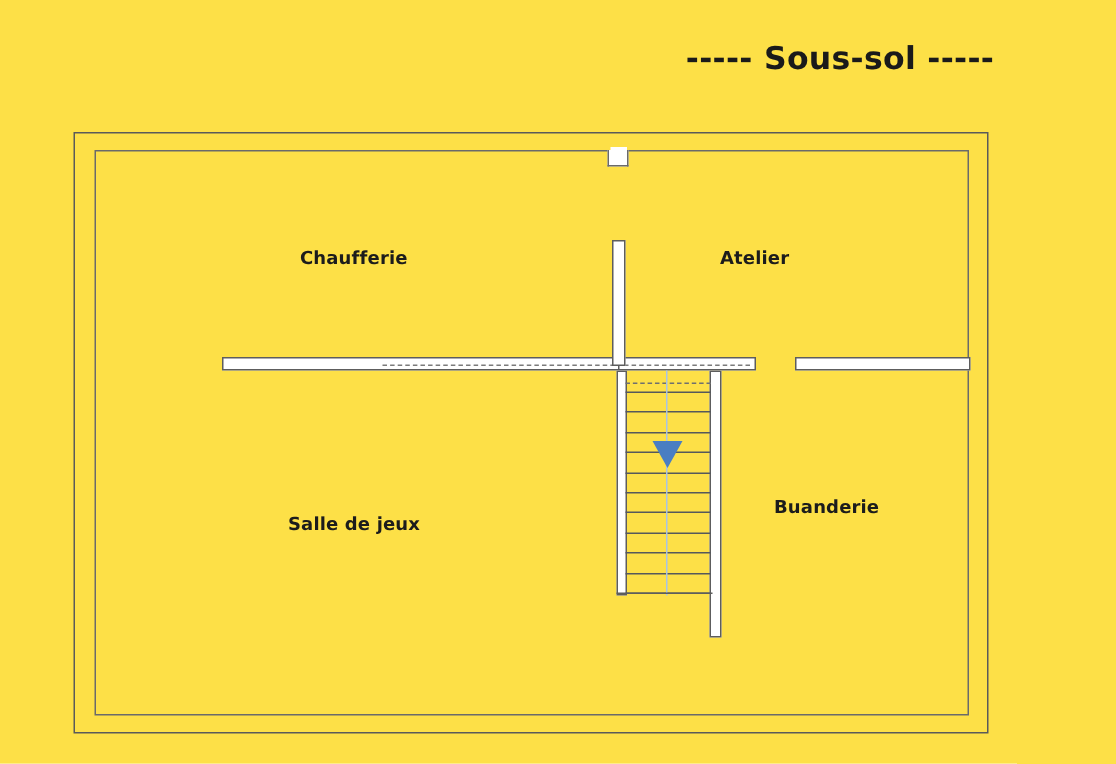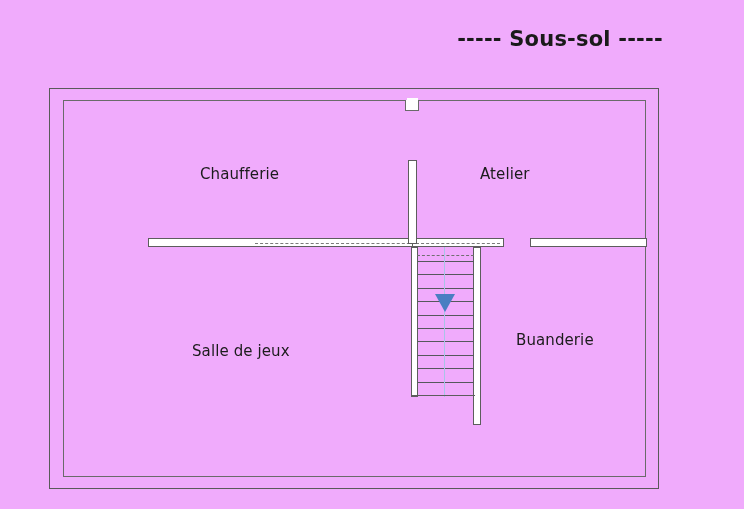--- a/index.html
+++ b/index.html
@@ -13,21 +13,21 @@
     position: relative;
     overflow: hidden;
     font-family: "DejaVu Sans", "Liberation Sans", sans-serif;
   }
 
   .plan-root {
     position: absolute;
     left: 0; top: 0;
     width: 744px;
     height: 509px;
-    background: #f0abfc;
+    background: #fde047;
   }
 
   
   .plan-title {
     position: absolute;
     left: 430px;
     top: 27px;
     width: 260px;
     text-align: center;
     font-size: 21px;
@@ -213,22 +213,22 @@
     left: 0px;
     top: 148px;
     width: 64px;
     height: 0;
     border-top: 1.3px solid #5d5d5d;
   }
 
   
   .room-label {
     position: absolute;
-    font-size: 15px;
-    font-weight: normal;
+    font-size: 12px;
+    font-weight: bold;
     color: #1c1c1c;
     white-space: nowrap;
     letter-spacing: 0.1px;
   }
   .label-chaufferie { left: 200px; top: 165px; }
   .label-atelier    { left: 480px; top: 165px; }
   .label-salle      { left: 192px; top: 342px; }
   .label-buanderie  { left: 516px; top: 331px; }
 </style>
 </head>

